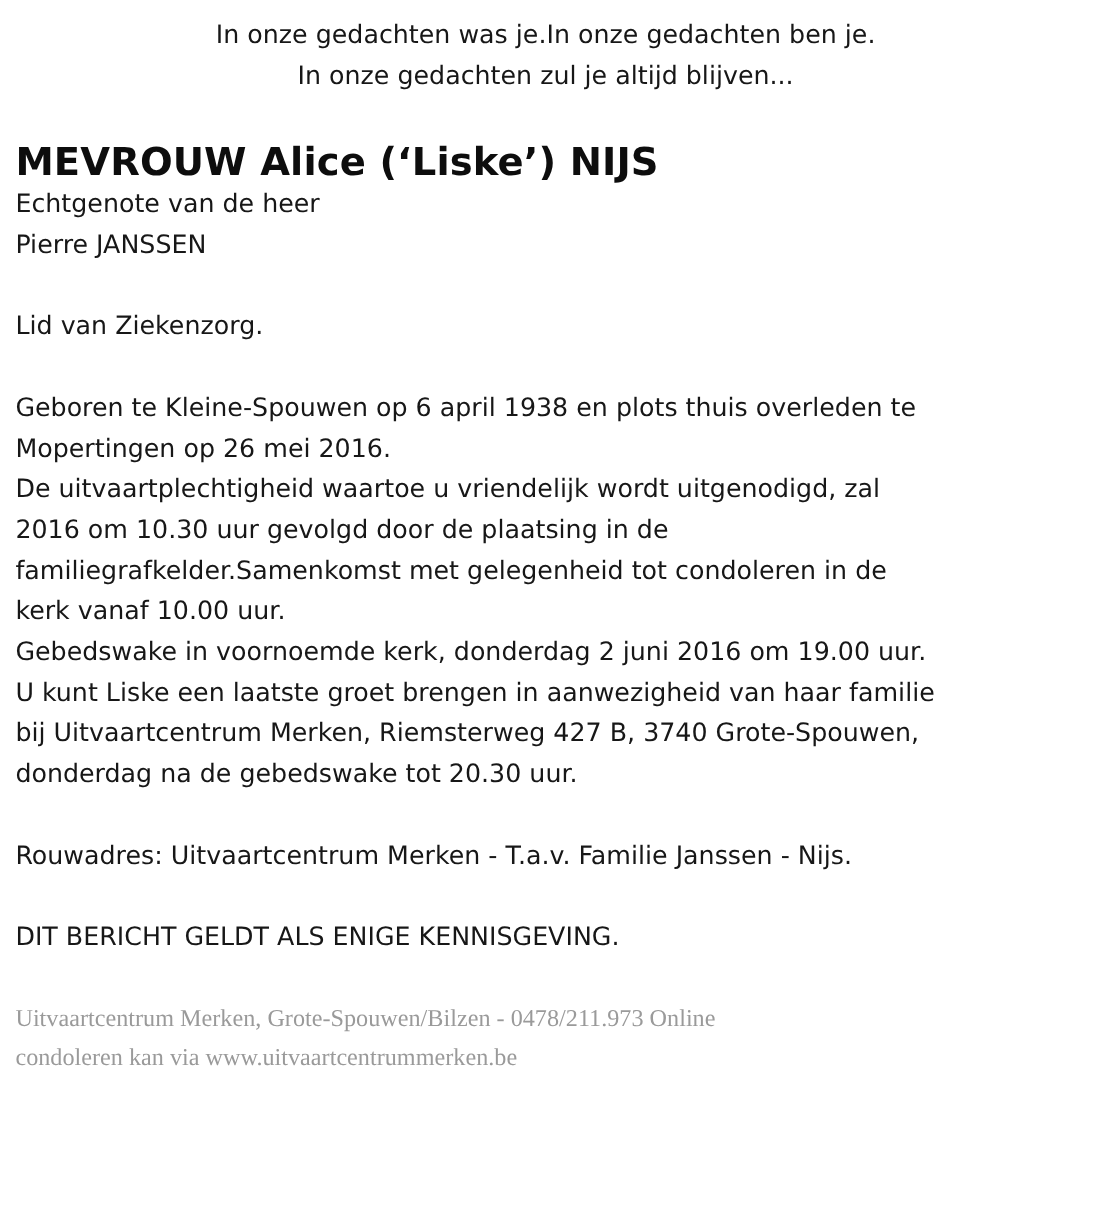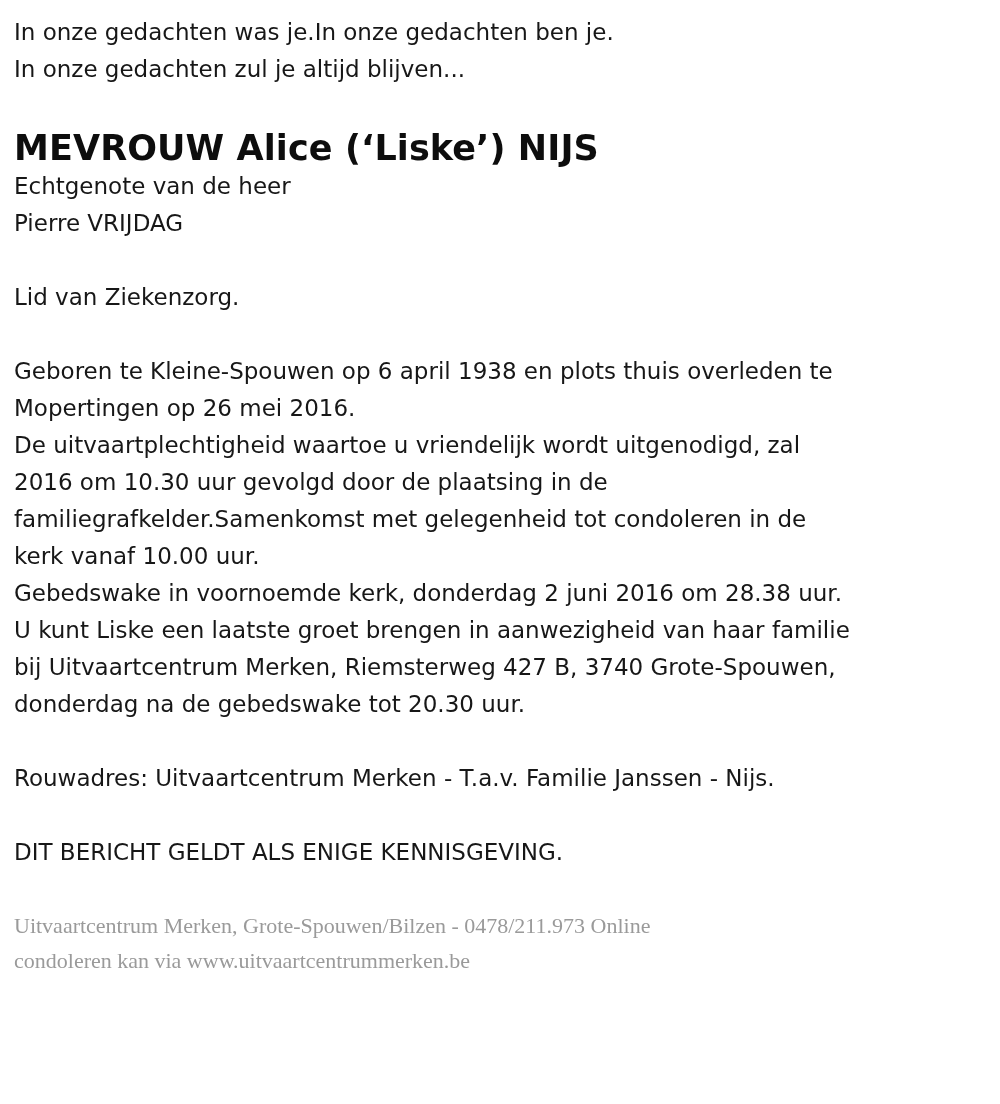--- a/index.html
+++ b/index.html
@@ -22,20 +22,21 @@
     background: #ffffff;
   }
   .line {
     font-size: 23px;
     line-height: 37px;
     color: #171717;
     white-space: pre-wrap;
   }
   .intro {
     margin-bottom: 0;
+    text-align: center;
   }
   .spacer-lg {
     height: 40px;
   }
   .spacer-md {
     height: 37px;
   }
   .name {
     font-size: 35px;
     line-height: 40px;
@@ -63,37 +64,37 @@
     <div class="line">In onze gedachten was je.In onze gedachten ben je.</div>
     <div class="line">In onze gedachten zul je altijd blijven...</div>
   </div>
 
   <div class="spacer-lg"></div>
 
   <div class="name">MEVROUW Alice (‘Liske’) NIJS</div>
 
   <div class="block">
     <div class="line">Echtgenote van de heer</div>
-    <div class="line">Pierre VRIJDAG</div>
+    <div class="line">Pierre JANSSEN</div>
   </div>
 
   <div class="spacer-md"></div>
 
   <div class="line">Lid van Ziekenzorg.</div>
 
   <div class="spacer-md"></div>
 
   <div class="block">
     <div class="line">Geboren te Kleine-Spouwen op 6 april 1938 en plots thuis overleden te</div>
     <div class="line">Mopertingen op 26 mei 2016.</div>
     <div class="line">De uitvaartplechtigheid waartoe u vriendelijk wordt uitgenodigd, zal</div>
     <div class="line">2016 om 10.30 uur gevolgd door de plaatsing in de</div>
     <div class="line">familiegrafkelder.Samenkomst met gelegenheid tot condoleren in de</div>
     <div class="line">kerk vanaf 10.00 uur.</div>
-    <div class="line">Gebedswake in voornoemde kerk, donderdag 2 juni 2016 om 28.38 uur.</div>
+    <div class="line">Gebedswake in voornoemde kerk, donderdag 2 juni 2016 om 19.00 uur.</div>
     <div class="line">U kunt Liske een laatste groet brengen in aanwezigheid van haar familie</div>
     <div class="line">bij Uitvaartcentrum Merken, Riemsterweg 427 B, 3740 Grote-Spouwen,</div>
     <div class="line">donderdag na de gebedswake tot 20.30 uur.</div>
   </div>
 
   <div class="spacer-md"></div>
 
   <div class="line">Rouwadres: Uitvaartcentrum Merken - T.a.v. Familie Janssen - Nijs.</div>
 
   <div class="spacer-md"></div>

